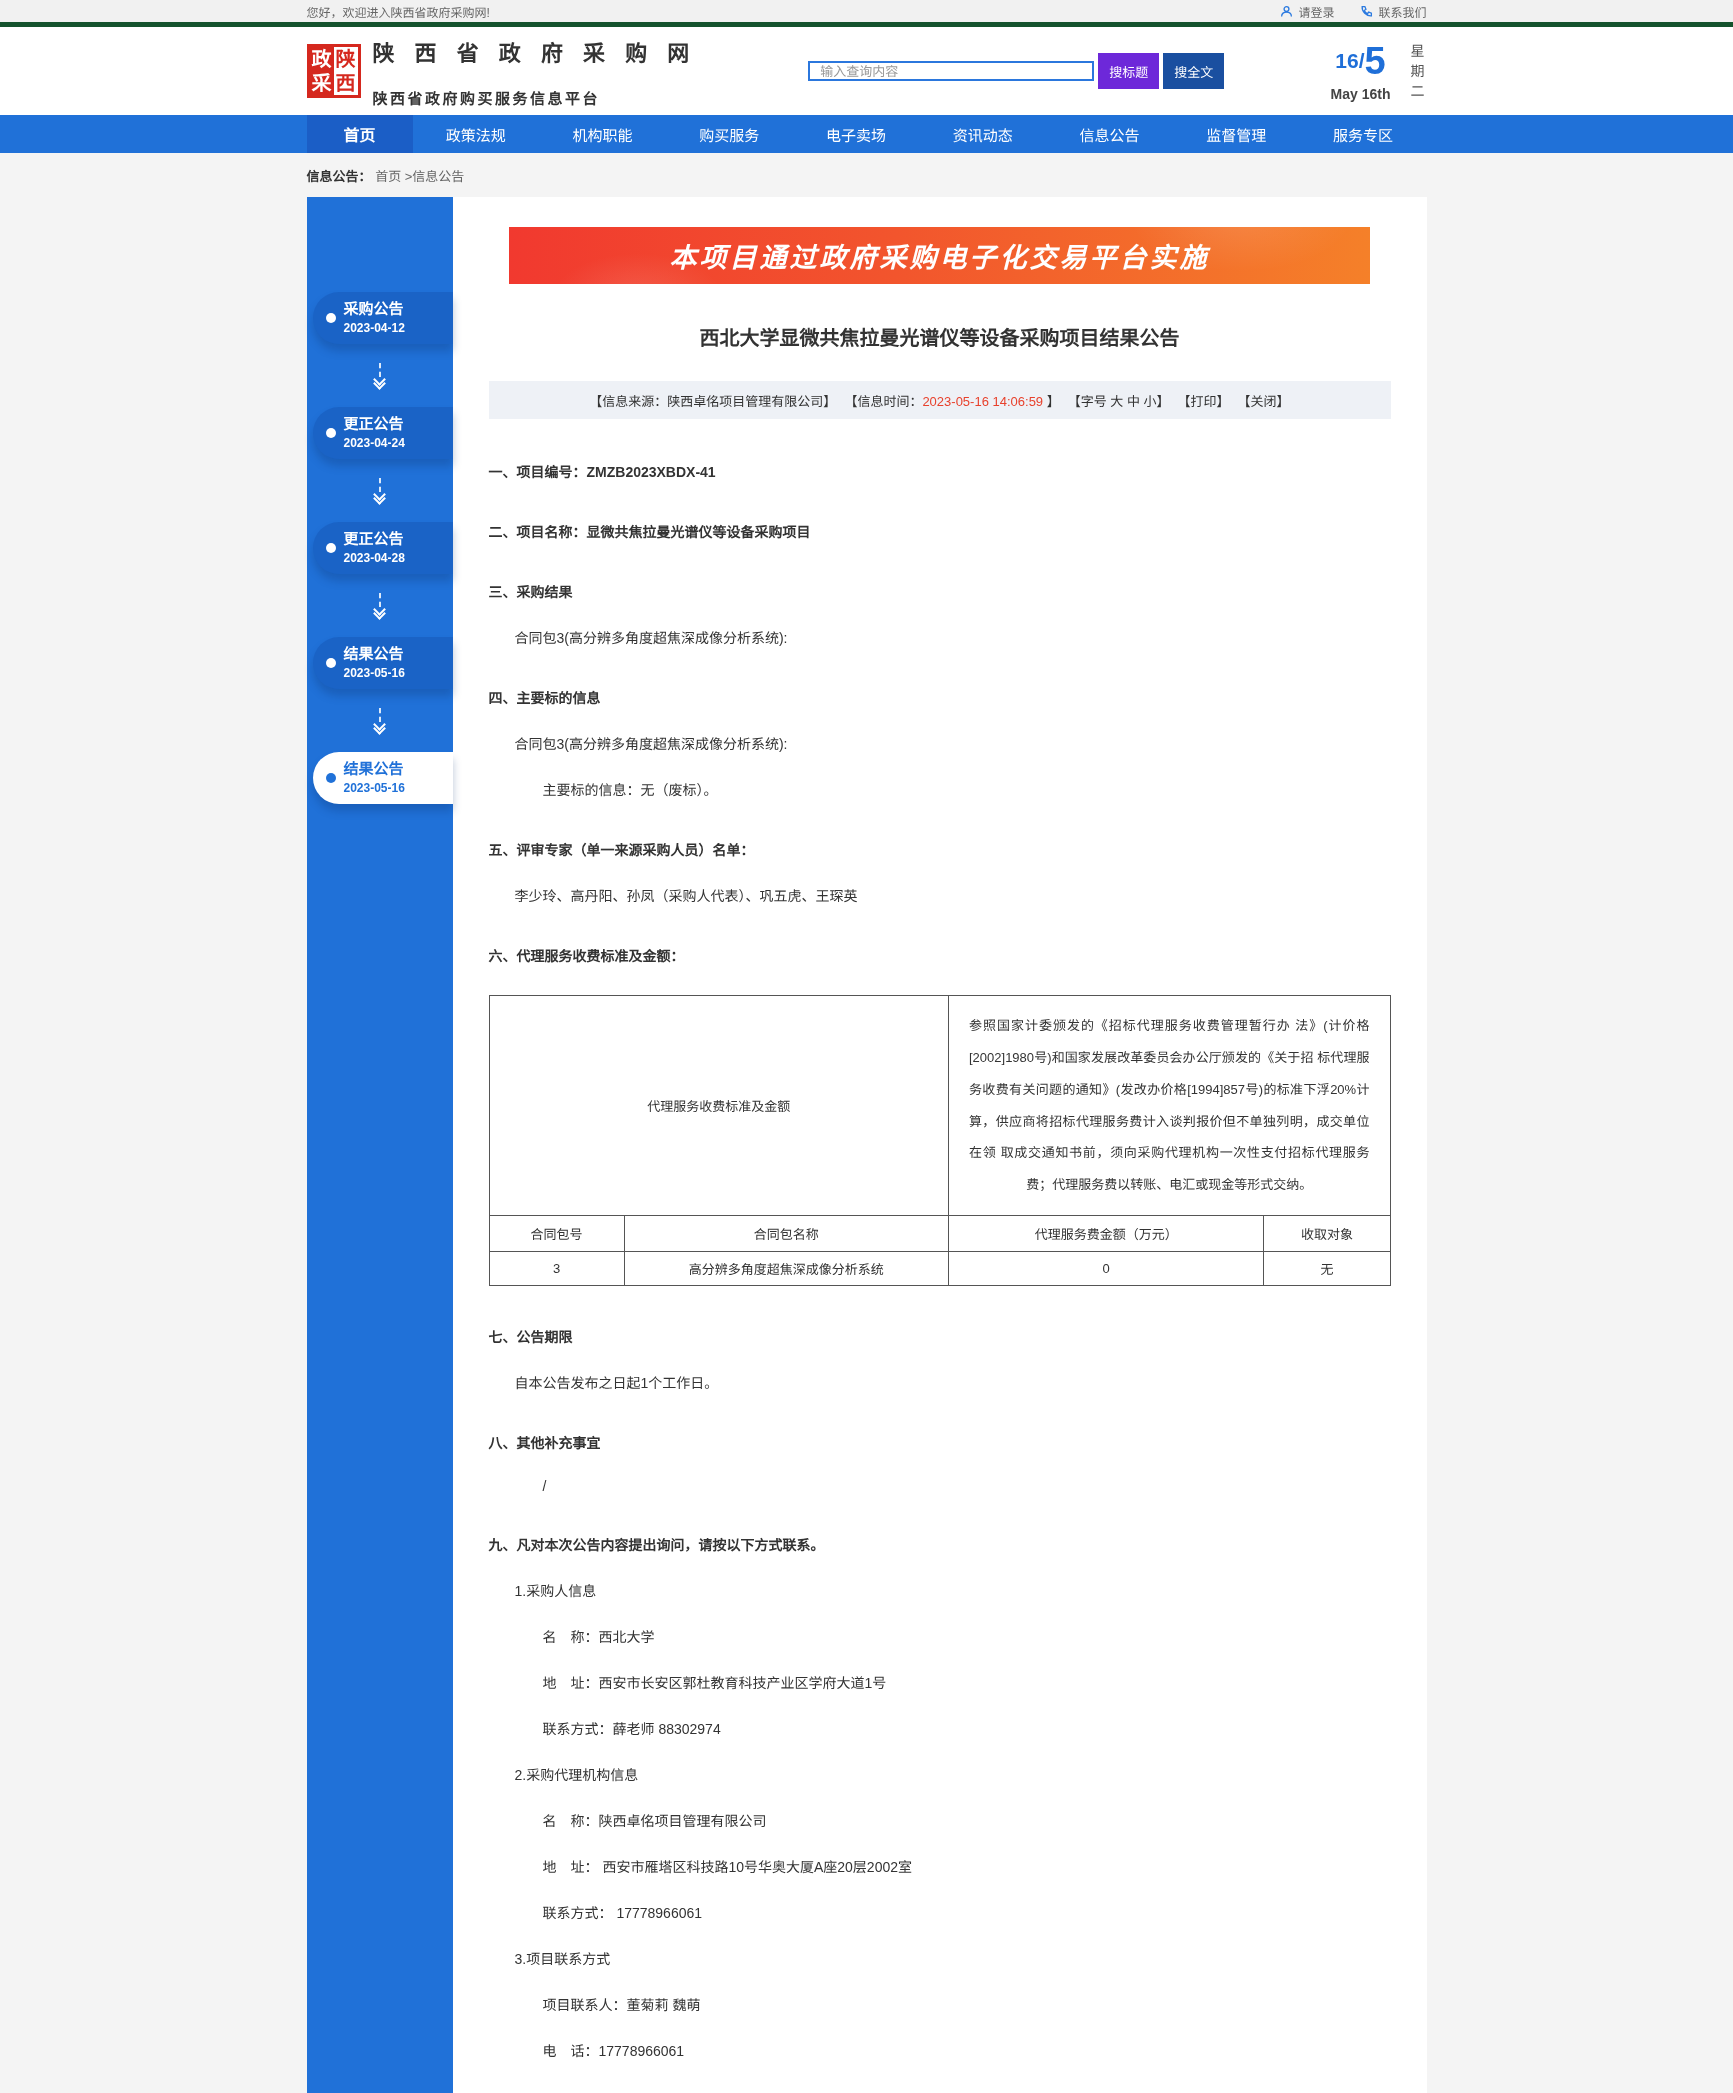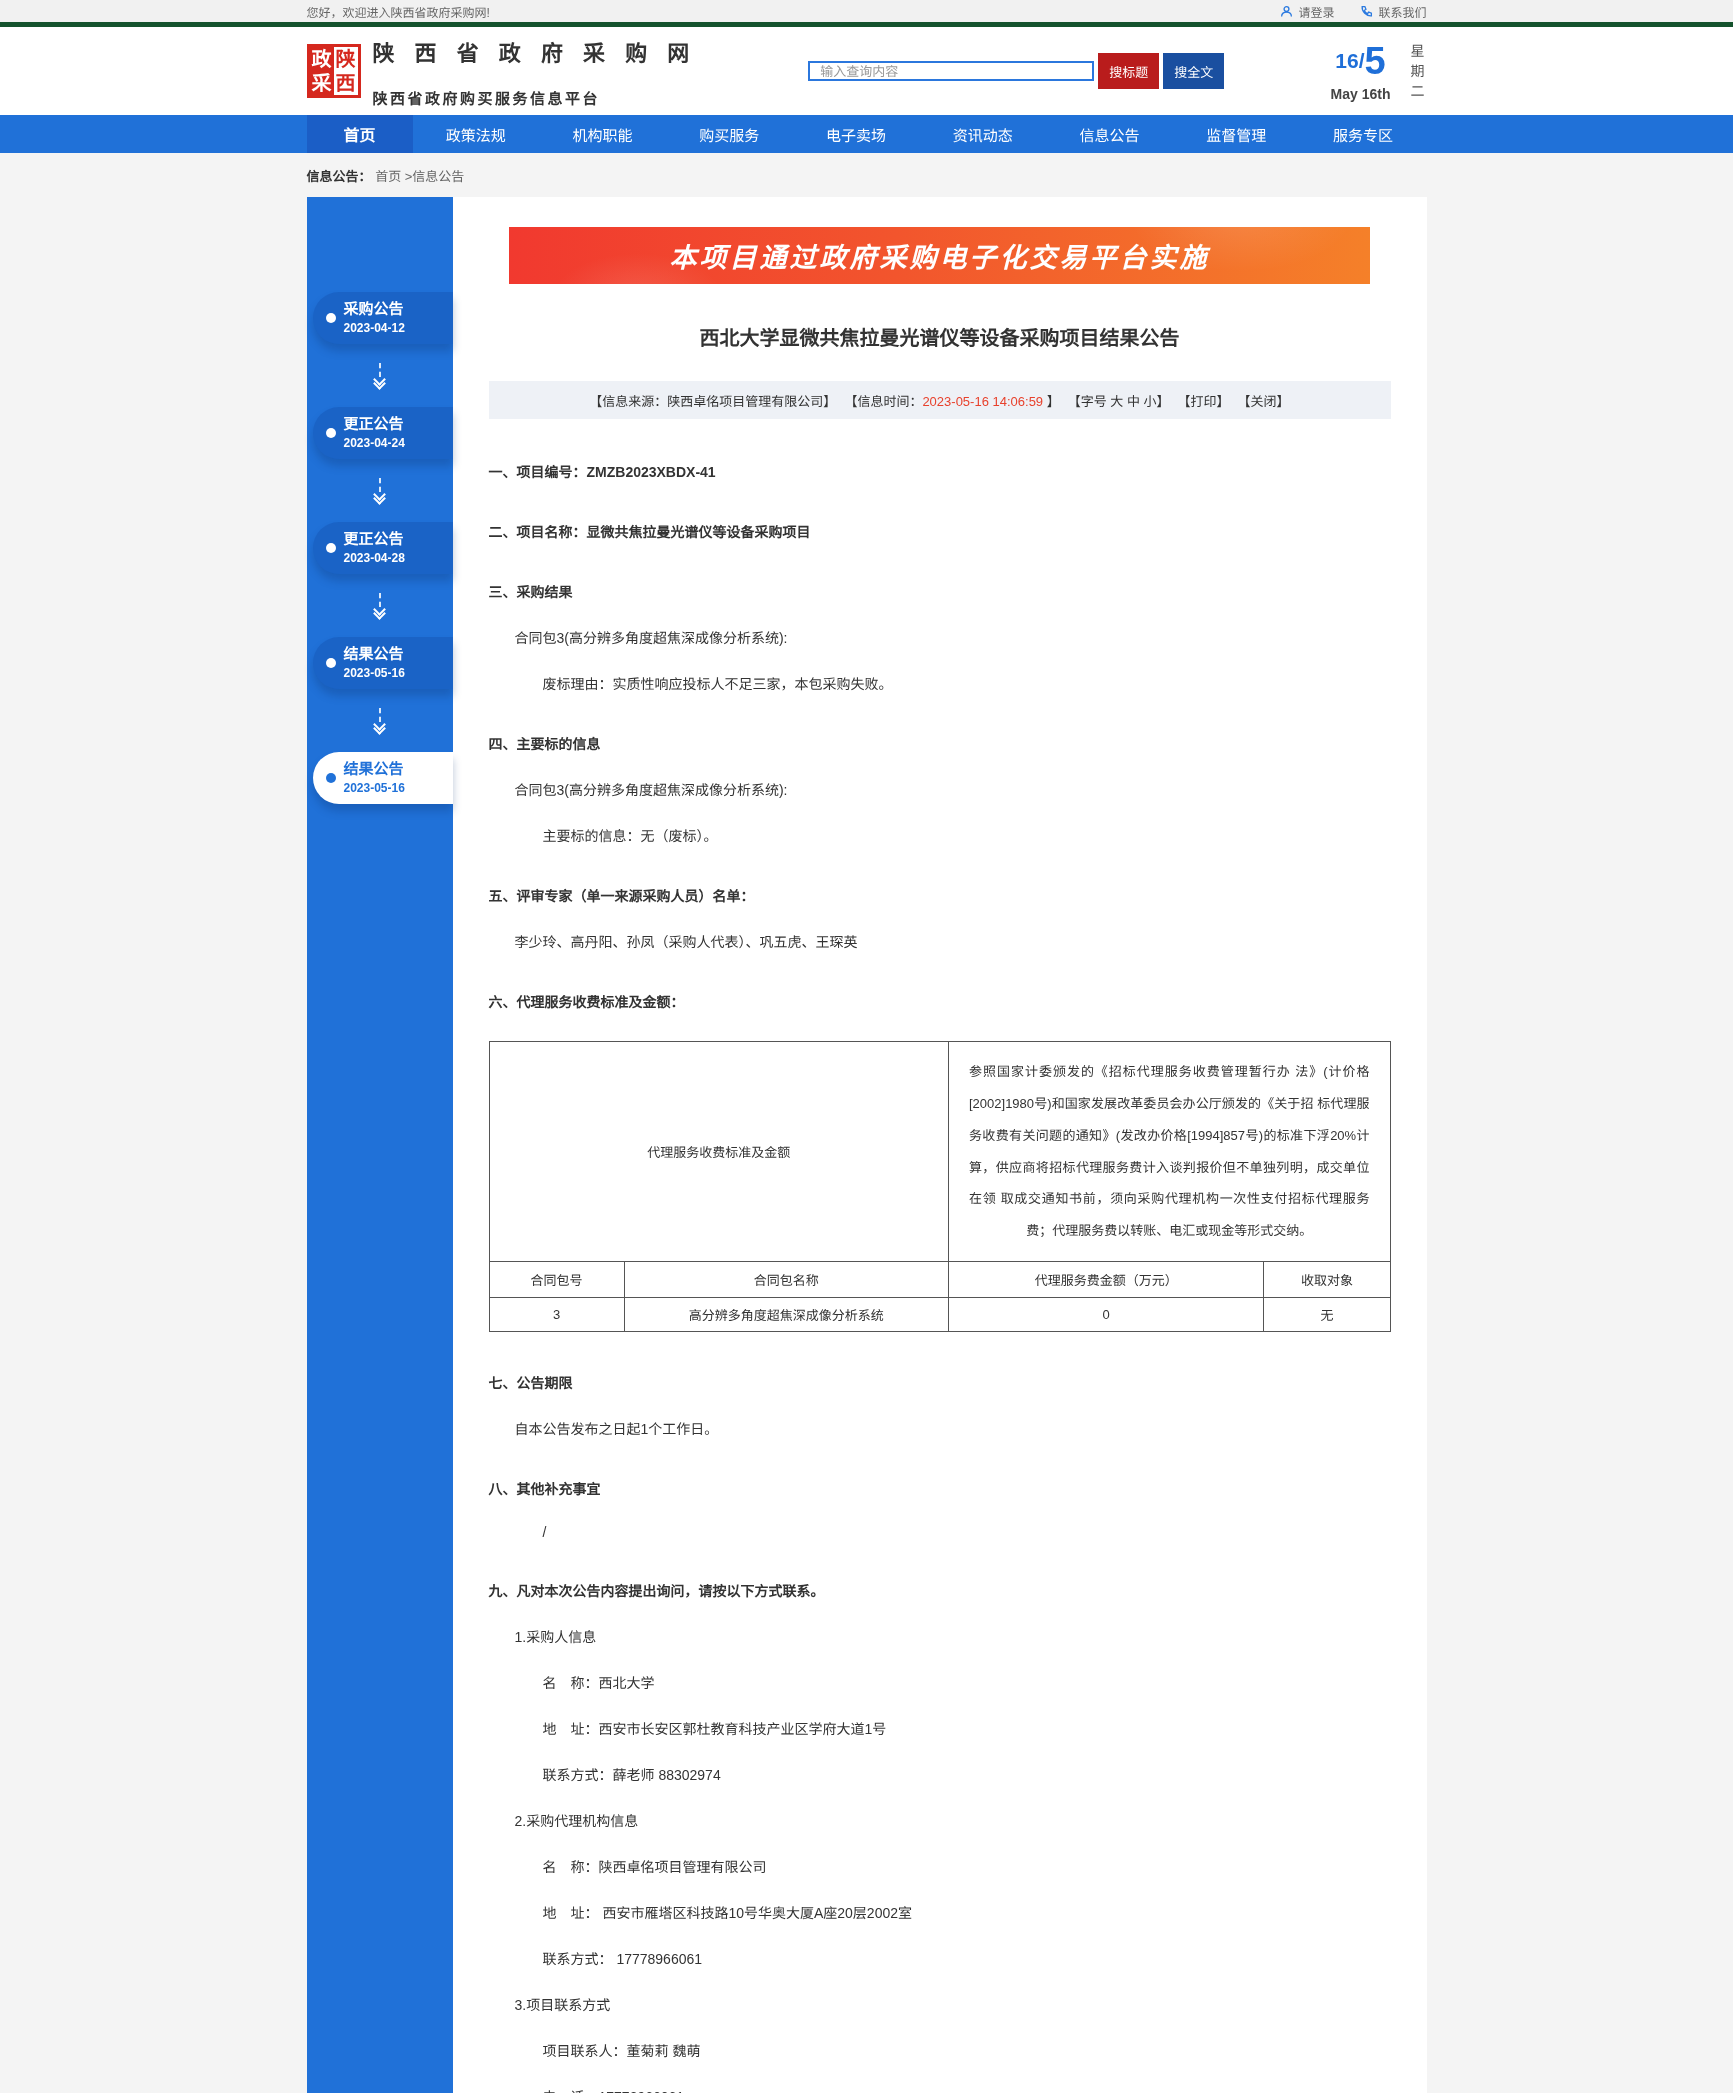--- a/index.html
+++ b/index.html
@@ -20,21 +20,21 @@
   .seal { width:54px; height:54px; border:3px solid #d5281e; background:#fff; display:grid; grid-template-columns:1fr 1fr; grid-template-rows:1fr 1fr; }
   .seal span { display:flex; align-items:center; justify-content:center; font-size:20px; font-weight:bold; line-height:1; }
   .seal .s-red { background:#d5281e; color:#fff; }
   .seal .s-white { background:#fff; color:#d5281e; }
   .brand-title { font-size:22px; font-weight:bold; color:#333; letter-spacing:7px; }
   .brand-sub { font-size:15px; font-weight:bold; color:#333; letter-spacing:2.5px; margin-top:20px; }
   .search-group { display:flex; align-items:center; margin-left:112px; }
   .search-input { width:286px; height:20px; border:2px solid #2b77dd; padding:0 10px; font-size:13px; color:#333; outline:none; }
   .search-input::placeholder { color:#999; }
   .search-btn { height:36px; border:none; color:#fff; font-size:13px; padding:0 11px; cursor:pointer; margin-left:4px; }
-  .btn-title { background:#b91c1c; }
+  .btn-title { background:#6d28d9; }
   .btn-full { background:#1a4fa0; }
   .date-group { margin-left:auto; display:flex; align-items:flex-start; gap:16px; padding-top:4px; }
   .date-num { color:#1f6fd8; font-weight:bold; line-height:1; text-align:center; }
   .date-num .d-small { font-size:21px; vertical-align:top; position:relative; top:8px; }
   .date-num .d-big { font-size:38px; }
   .date-en { font-size:14px; font-weight:bold; color:#444; margin-top:6px; text-align:center; }
   .weekday { writing-mode:vertical-rl; letter-spacing:6px; font-size:14px; color:#555; padding-top:2px; }
 
   
   .nav { height:38px; background:#2071d8; }
@@ -226,21 +226,20 @@
       <span class="ctrl">【关闭】</span>
     </div>
 
     <div class="body-txt">
       <div class="sec-h" style="margin-top:42px;">一、项目编号：ZMZB2023XBDX-41</div>
 
       <div class="sec-h">二、项目名称：显微共焦拉曼光谱仪等设备采购项目</div>
 
       <div class="sec-h">三、采购结果</div>
       <div class="sec-line ind-1">合同包3(高分辨多角度超焦深成像分析系统):</div>
-      <div class="sec-line ind-2">废标理由：实质性响应投标人不足三家，本包采购失败。</div>
 
       <div class="sec-h">四、主要标的信息</div>
       <div class="sec-line ind-1">合同包3(高分辨多角度超焦深成像分析系统):</div>
       <div class="sec-line ind-2">主要标的信息：无（废标）。</div>
 
       <div class="sec-h">五、评审专家（单一来源采购人员）名单：</div>
       <div class="sec-line ind-1">李少玲、高丹阳、孙凤（采购人代表）、巩五虎、王琛英</div>
 
       <div class="sec-h">六、代理服务收费标准及金额：</div>
 

